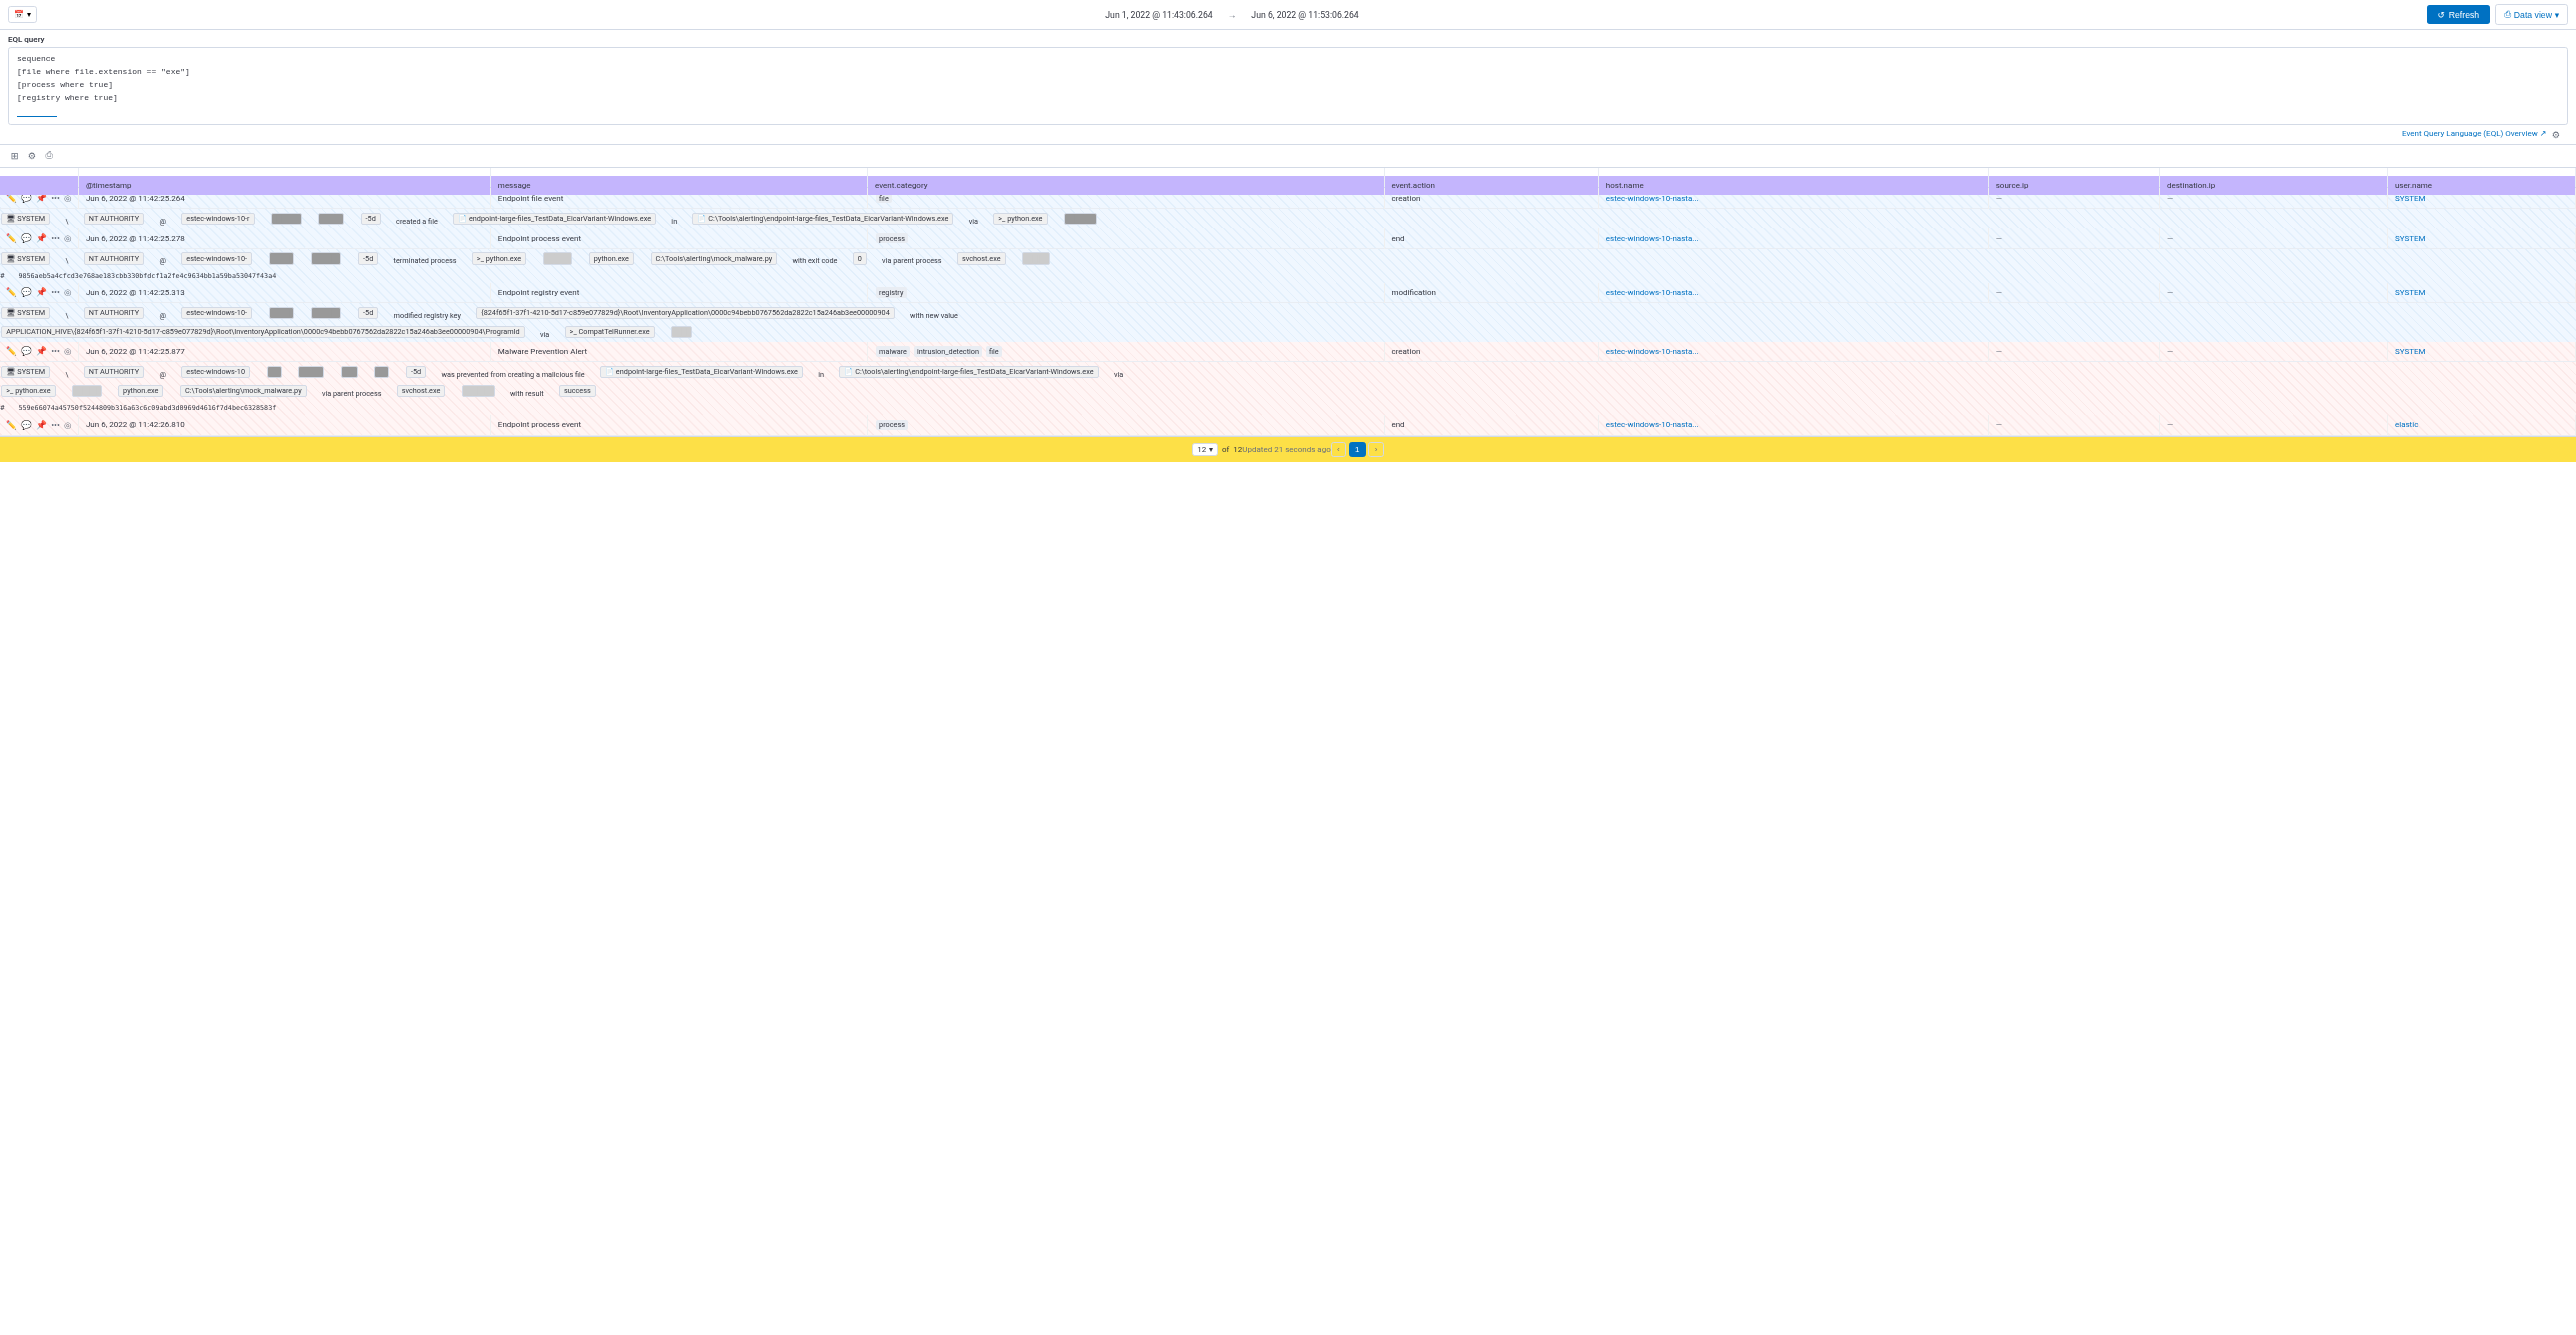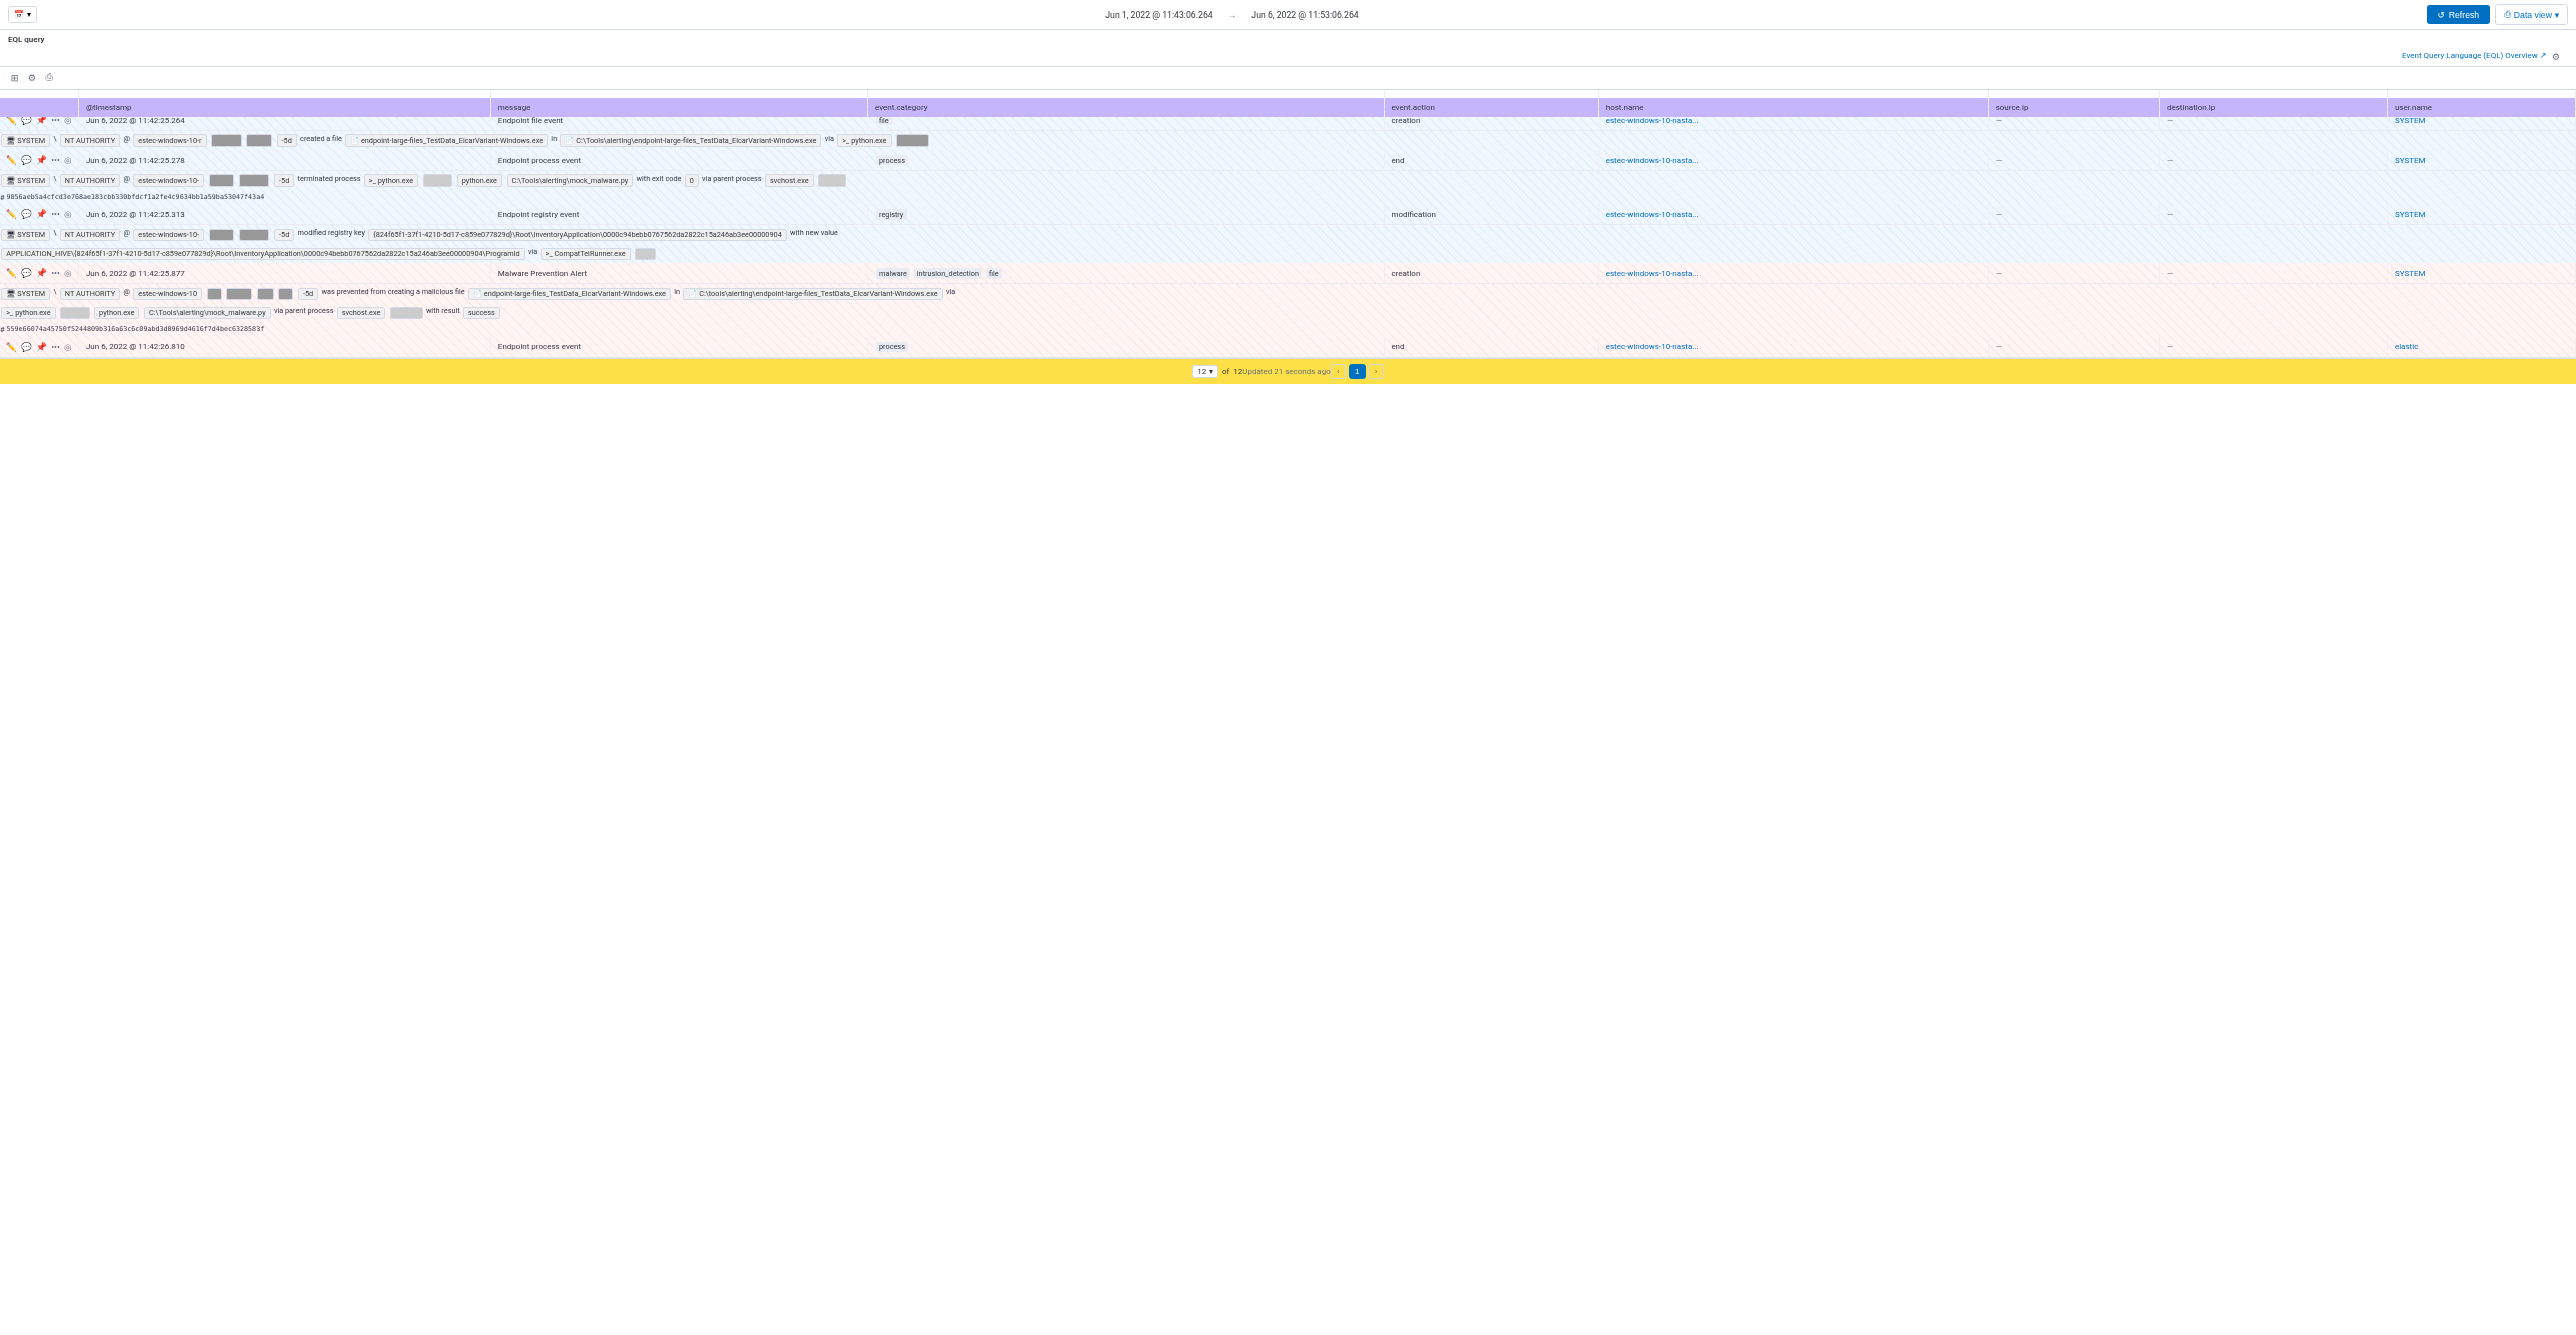--- a/index.html
+++ b/index.html
@@ -217,22 +217,22 @@
       border-radius: 2px;
       padding: 0.7px 4px;
       font-size: 7.3px;
       margin: 0.7px 1.3px;
       white-space: nowrap;
     }
 
     .detail-row-content {
       display: flex;
       flex-wrap: wrap;
-      align-items: flex-start;
-      gap: 2px;
+      align-items: flex-end;
+      gap: 14px;
       padding: 2.7px 0;
       font-size: 7.3px;
     }
 
     .hash-text {
       font-family: monospace;
       font-size: 6.7px;
       color: #343741;
     }
 
@@ -314,20 +314,31 @@
   </button>
   <button class="data-view-btn">
     <span>⎙</span>
     <span>Data view</span>
     <span>▾</span>
   </button>
 </div>
 
 <div class="eql-section">
   <div class="eql-label">EQL query</div>
+  <div class="eql-editor">
+    <div class="eql-editor-line">sequence</div>
+    <div class="eql-editor-line">[file where file.extension == "exe"]</div>
+    <div class="eql-editor-line">[process where true]</div>
+    <div class="eql-editor-line">
+      <span>[registry where true]</span>
+    </div>
+    <div style="margin-top:5.3px;">
+      <span class="eql-cursor-line"></span>
+    </div>
+  </div>
   <div class="eql-footer">
     <a class="eql-overview-link">Event Query Language (EQL) Overview ↗</a>
     <span style="color:#69707d; cursor:pointer; font-size:9.3px;">⚙</span>
   </div>
 </div>
 
 <div class="table-toolbar">
   <button class="toolbar-icon-btn" title="Columns">⊞</button>
   <button class="toolbar-icon-btn" title="Settings">⚙</button>
   <button class="toolbar-icon-btn" title="Share">⎙</button>

